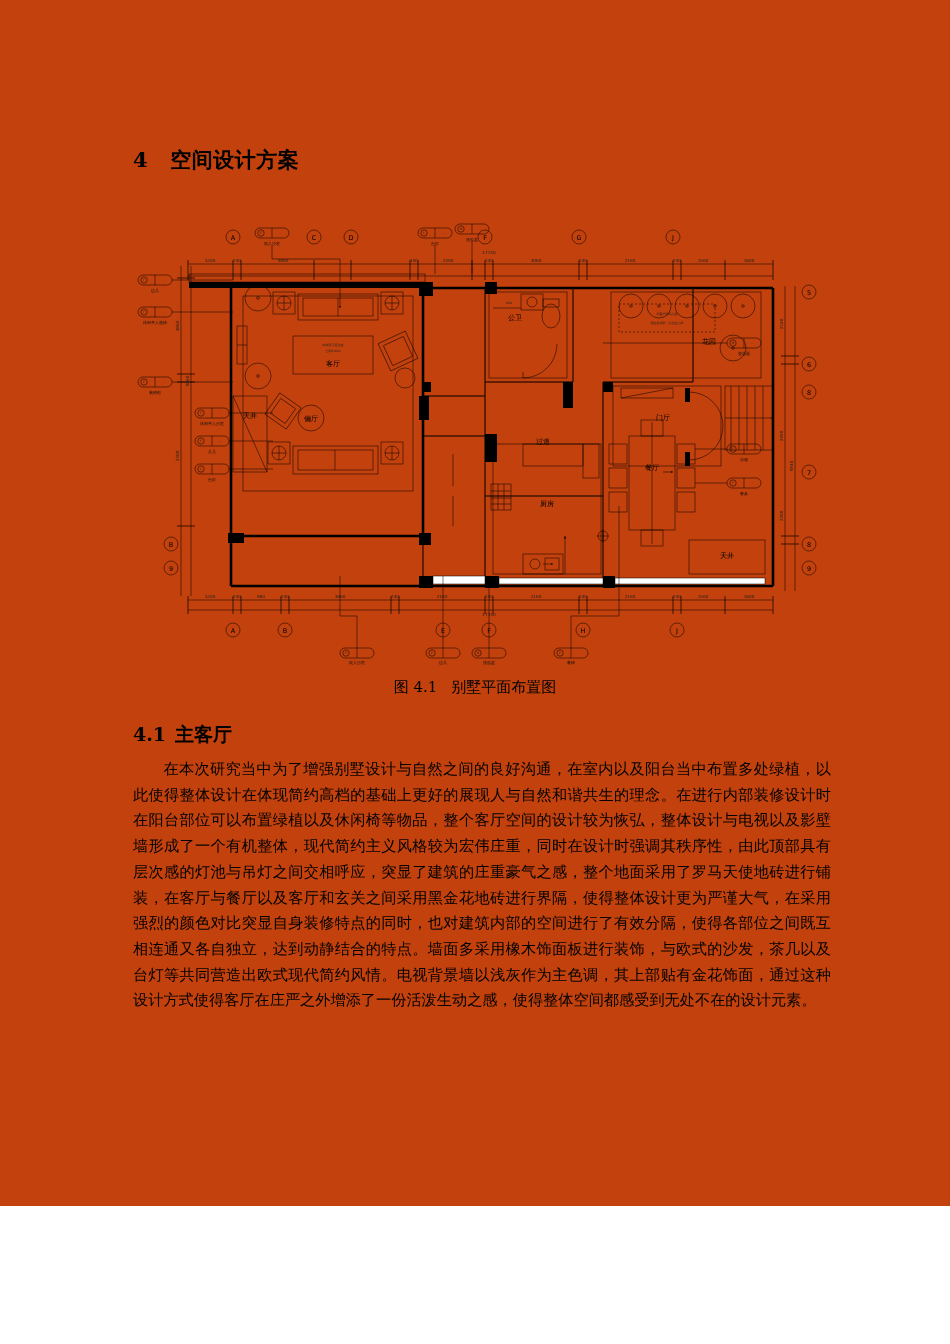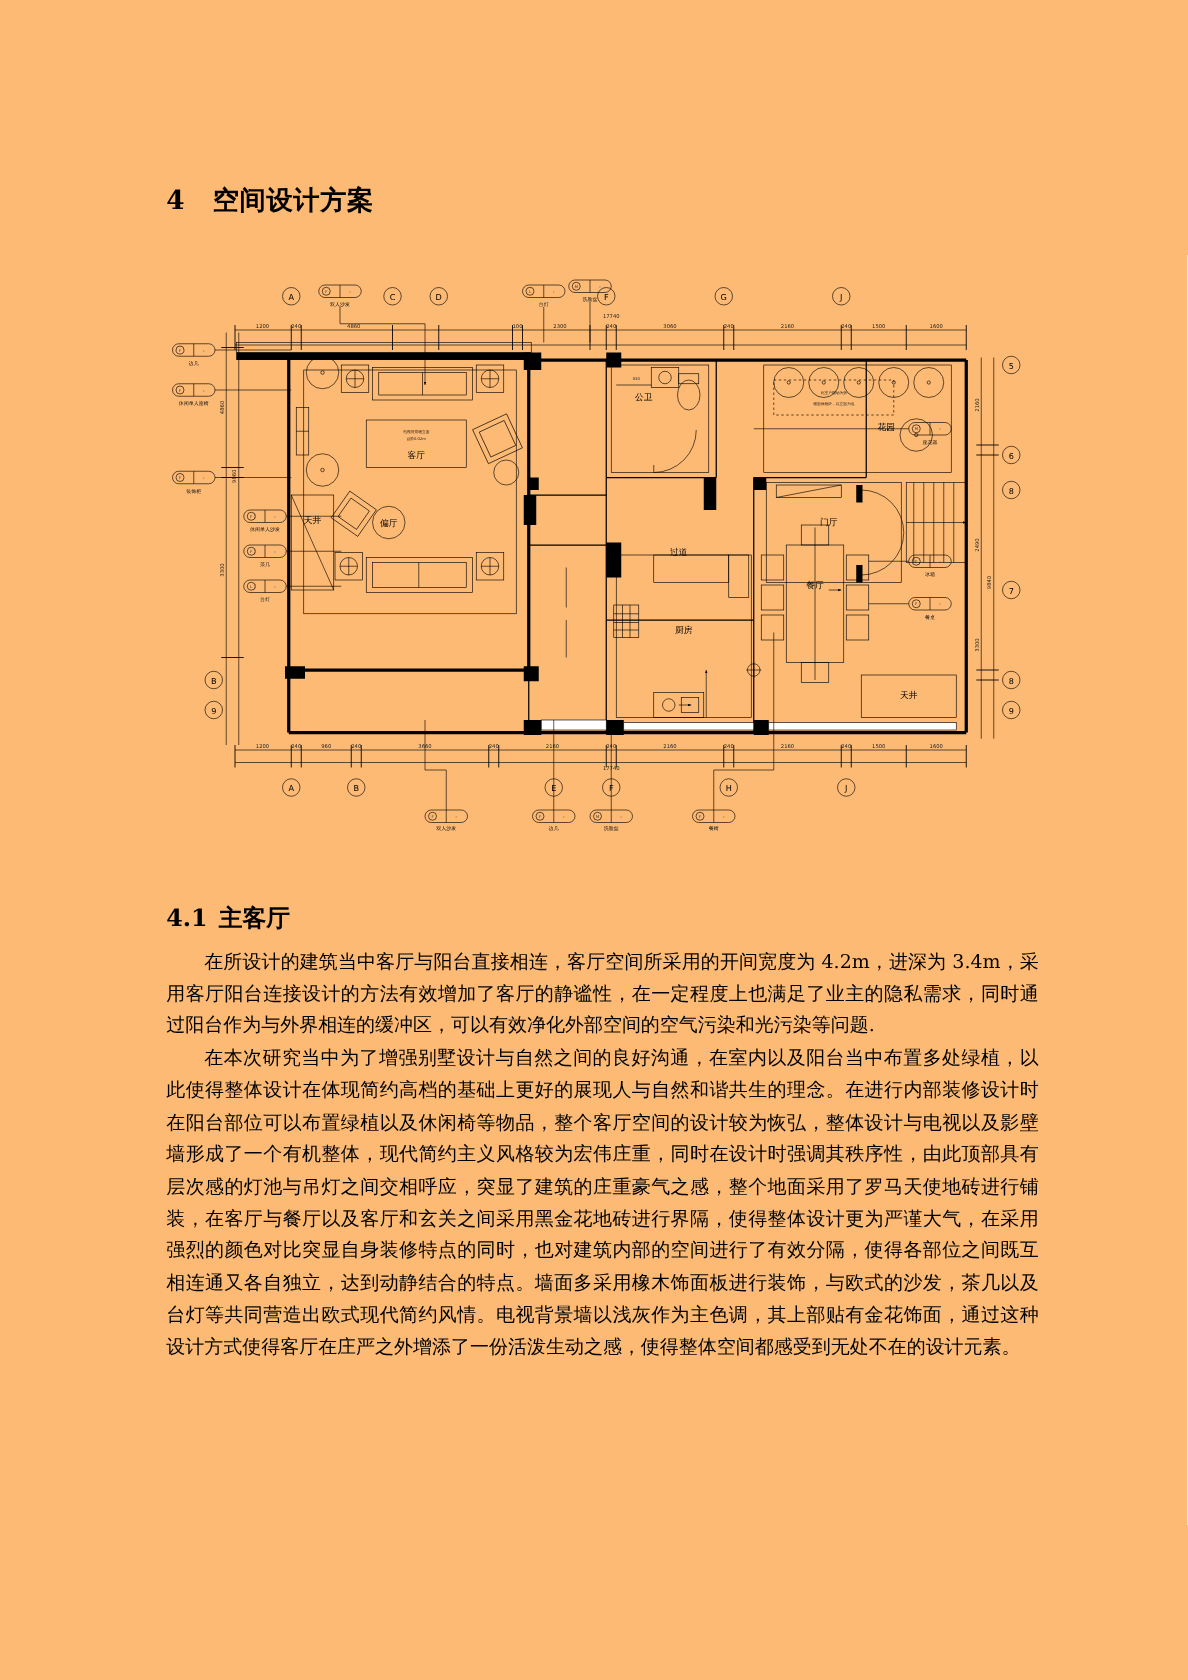--- a/index.html
+++ b/index.html
@@ -1,17 +1,17 @@
 <!DOCTYPE html>
 <html><head>
 <meta charset="utf-8">
 <style>
   html,body{margin:0;padding:0;background:#ffffff;}
   body{width:950px;height:1344px;font-family:"DejaVu Serif","Liberation Serif",serif;color:#000;}
-  .page{position:relative;width:950px;height:1344px;overflow:hidden;background:#fdba74;}
+  .page{position:relative;width:950px;height:1206px;overflow:hidden;background:#c2410c;}
 
   .h1{position:absolute;left:133px;top:146px;font-size:21px;font-weight:bold;letter-spacing:0.5px;
       font-family:"DejaVu Serif","Liberation Serif",serif;}
   .h1 .num{margin-right:22px;}
 
   .h2{position:absolute;left:133px;top:722px;font-size:19px;font-weight:bold;
       font-family:"DejaVu Serif","Liberation Serif",serif;}
   .h2 .num{margin-right:9px;margin-top:20px;}
 
   .figwrap{position:absolute;left:133px;top:196px;width:690px;height:470px;}
@@ -597,23 +597,25 @@
           <circle class="ln thin" cx="427" cy="457" r="3.2"></circle>
             <text class="tiny" x="427" y="458.3" text-anchor="middle">F</text>
           <text class="tiny" x="446" y="458.3" text-anchor="middle">-</text>
           <text class="cal" x="438" y="468" text-anchor="middle">餐椅</text>
           <path class="ln thin" d="M438,452 L438,420 L486,420 L486,310"></path>
         </g>
       </g>
     </svg>
   </div>
 
+  <div class="figcap">
+    <span class="cnum">图 4.1</span><span>别墅平面布置图</span>
+  </div>
 
   <div class="h2">
     <span class="num">4.1</span><span>主客厅</span>
   </div>
 
   <div class="body-text">
-    <p>在所设计的建筑当中客厅与阳台直接相连，客厅空间所采用的开间宽度为 4.2m，进深为 3.4m，采用客厅阳台连接设计的方法有效增加了客厅的静谧性，在一定程度上也满足了业主的隐私需求，同时通过阳台作为与外界相连的缓冲区，可以有效净化外部空间的空气污染和光污染等问题.</p>
     <p>在本次研究当中为了增强别墅设计与自然之间的良好沟通，在室内以及阳台当中布置多处绿植，以此使得整体设计在体现简约高档的基础上更好的展现人与自然和谐共生的理念。在进行内部装修设计时在阳台部位可以布置绿植以及休闲椅等物品，整个客厅空间的设计较为恢弘，整体设计与电视以及影壁墙形成了一个有机整体，现代简约主义风格较为宏伟庄重，同时在设计时强调其秩序性，由此顶部具有层次感的灯池与吊灯之间交相呼应，突显了建筑的庄重豪气之感，整个地面采用了罗马天使地砖进行铺装，在客厅与餐厅以及客厅和玄关之间采用黑金花地砖进行界隔，使得整体设计更为严谨大气，在采用强烈的颜色对比突显自身装修特点的同时，也对建筑内部的空间进行了有效分隔，使得各部位之间既互相连通又各自独立，达到动静结合的特点。墙面多采用橡木饰面板进行装饰，与欧式的沙发，茶几以及台灯等共同营造出欧式现代简约风情。电视背景墙以浅灰作为主色调，其上部贴有金花饰面，通过这种设计方式使得客厅在庄严之外增添了一份活泼生动之感，使得整体空间都感受到无处不在的设计元素。</p>
   </div>
 
 </div>
 
 </body></html>

